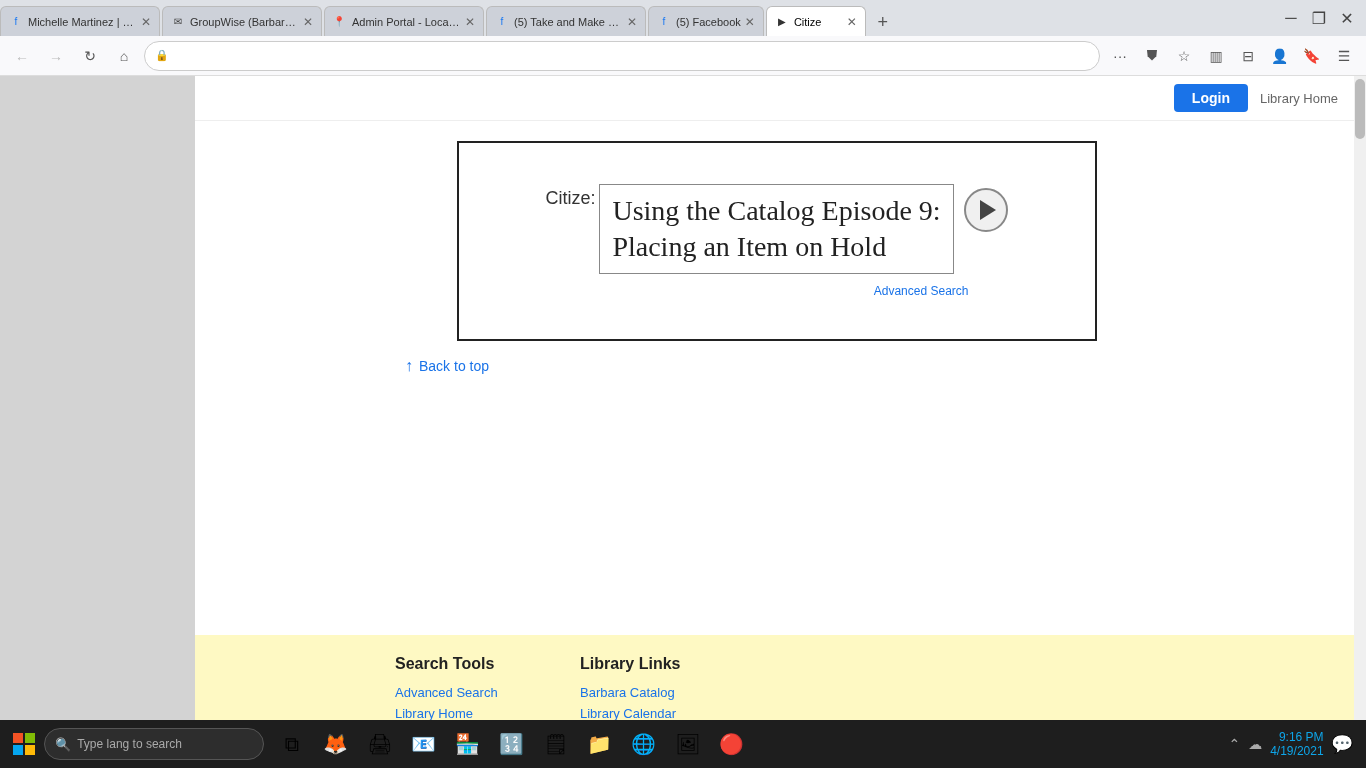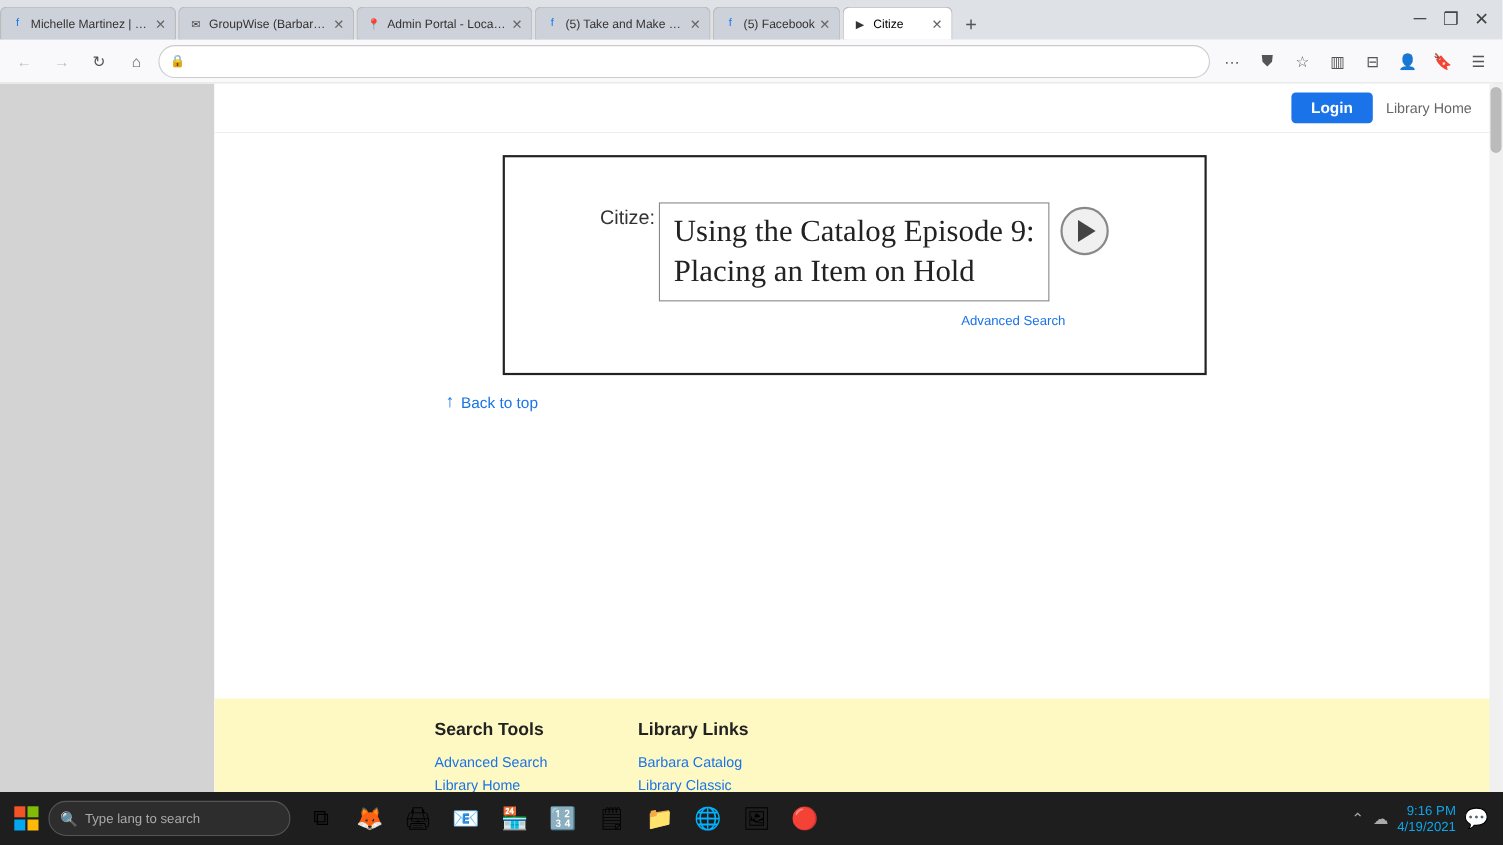--- a/index.html
+++ b/index.html
@@ -517,21 +517,21 @@
             <div class="footer-heading">Search Tools</div>
 
           <a class="footer-link">Advanced Search</a>
               <a class="footer-link">Library Home</a>
               <a class="footer-link">Login</a>
             </div>
           <div class="footer-col">
             <div class="footer-heading">Library Links</div>
 
           <a class="footer-link">Barbara Catalog</a>
-              <a class="footer-link">Library Classic</a>
+              <a class="footer-link">Library Calendar</a>
               <a class="footer-link">Library Home</a>
             </div>
         </div>
 
       </div>
 
       <div class="right-border"></div>
 
       <div class="scrollbar-track">
         <div class="scrollbar-thumb"></div>

